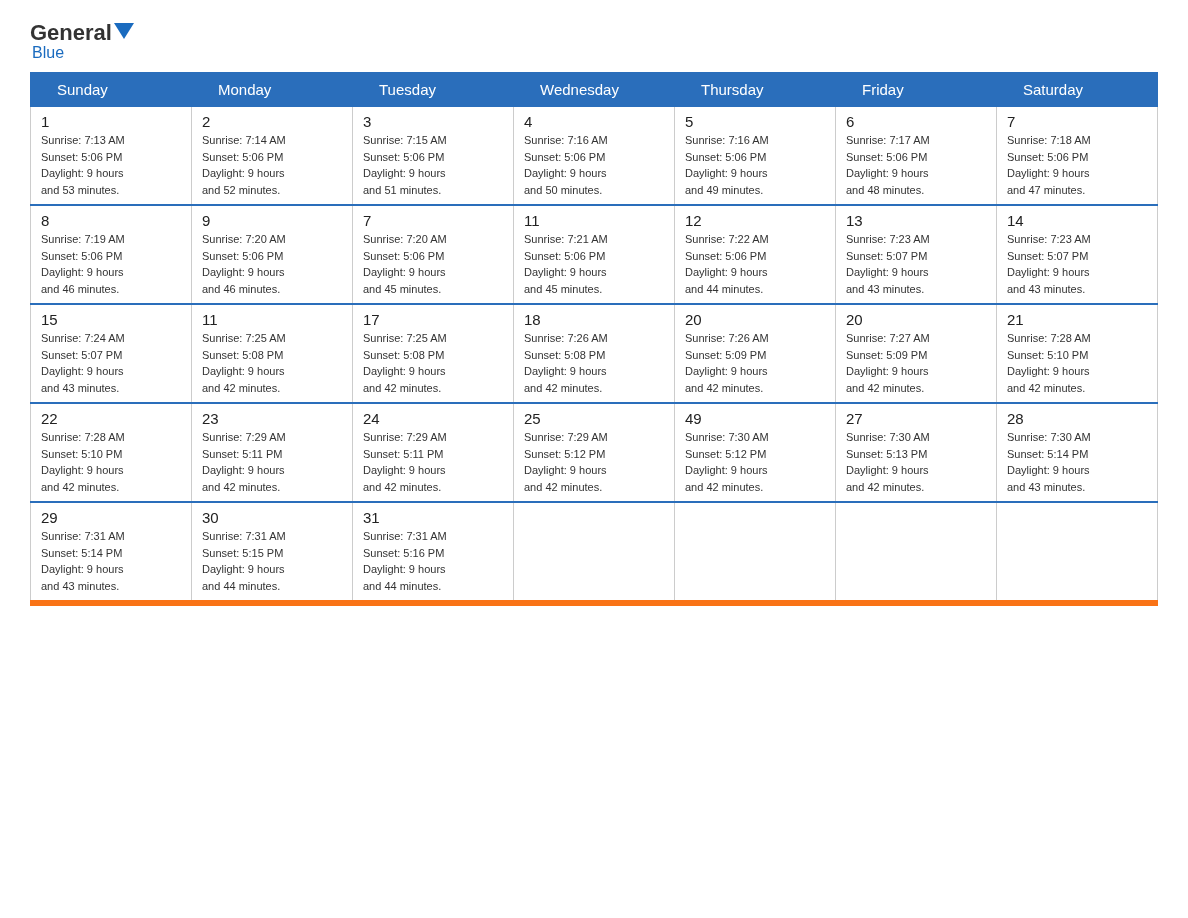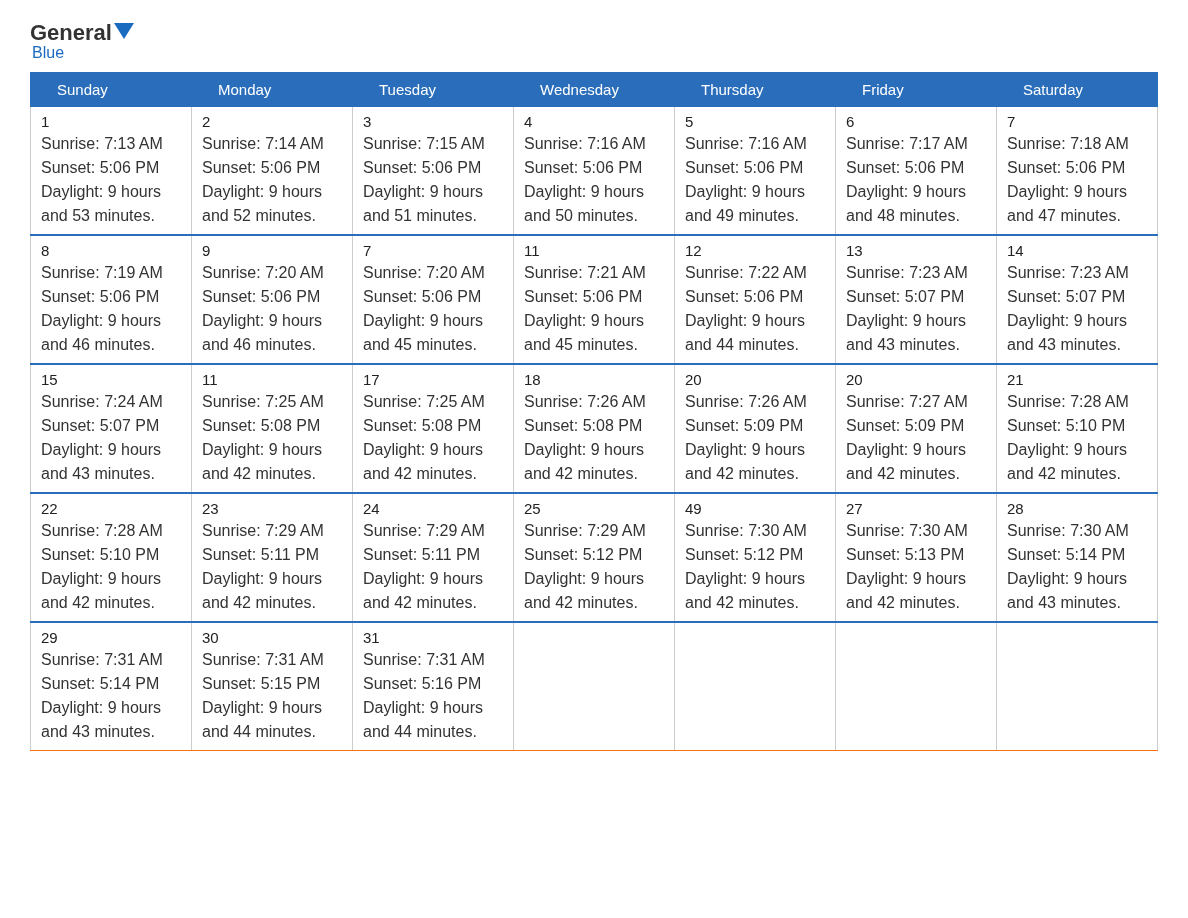--- a/index.html
+++ b/index.html
@@ -84,29 +84,29 @@
       background: #fff;
     }
     td .day-num {
       font-size: 15px;
       font-weight: normal;
       color: #222;
       display: block;
       margin-bottom: 2px;
     }
     td .day-info {
-      font-size: 16px;
+      font-size: 11px;
       line-height: 1.5;
       color: #333;
     }
     tr td {
       border-bottom: 2px solid #2a6ebb;
     }
     tr:last-child td {
-      border-bottom: 1px solid #f97316;
+      border-bottom: 6px solid #f97316;
       margin-left: 42px;
     }
     .empty-cell {
       background: #fff;
     }
   </style>
 </head>
 <body>
 
 <div class="header-area">

